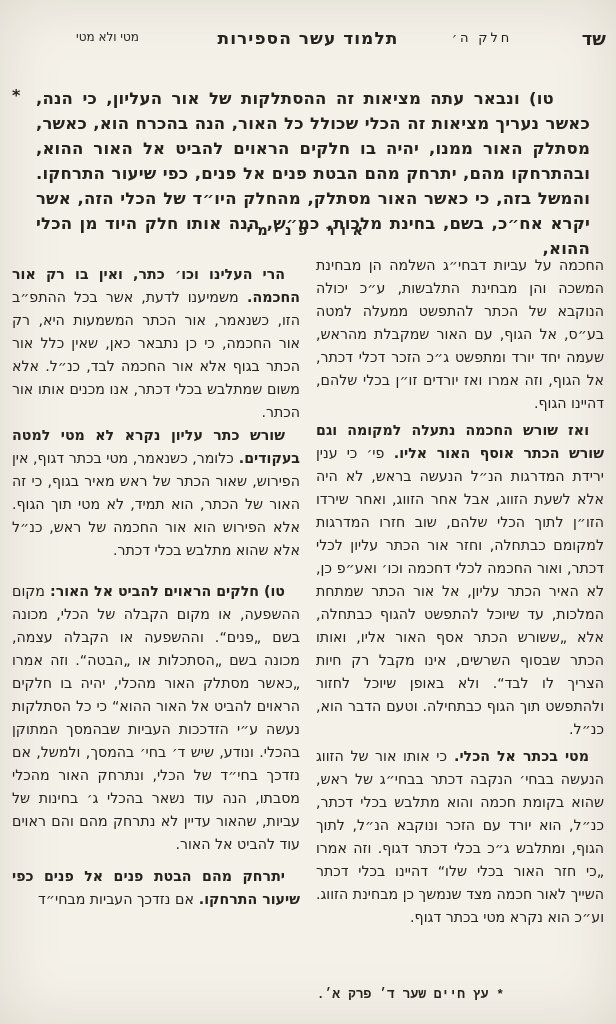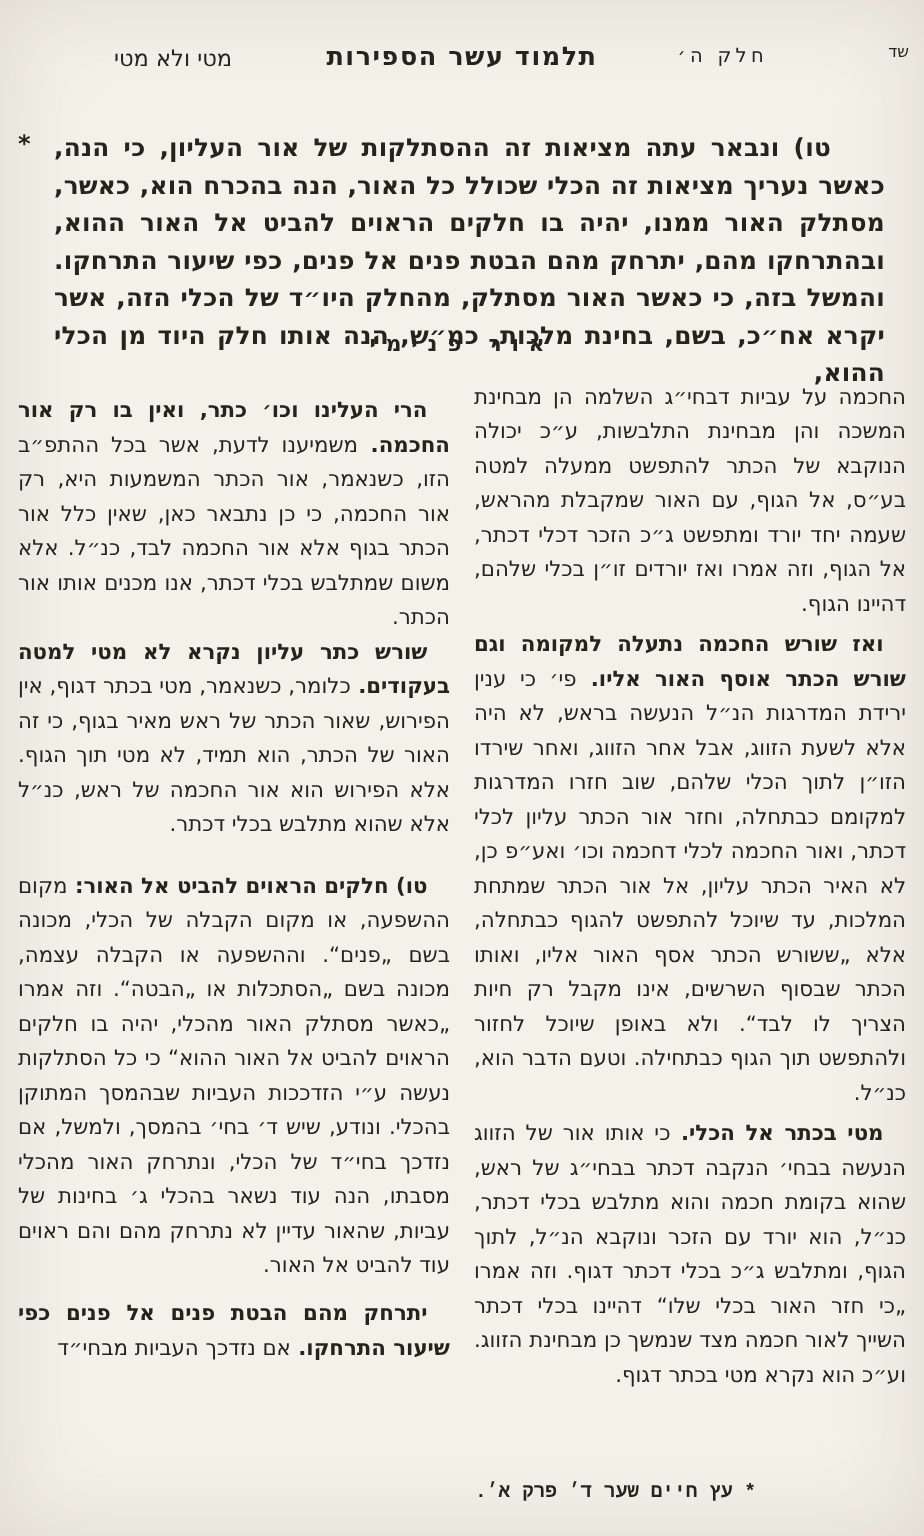--- a/index.html
+++ b/index.html
@@ -20,35 +20,35 @@
   }
   
   .header {
     position: absolute;
     top: 28px; right: 0; left: 0;
     height: 22px;
     font-size: 12.5px;
   }
   .hdr-page-num {
     position: absolute; right: 10px; top: 0;
-    font-weight: normal; font-size: 11px;
+    font-weight: bold; font-size: 18px;
   }
   .hdr-part {
     position: absolute; right: 104px; top: 2px;
     letter-spacing: 0.22em; font-size: 13px;
   }
   .hdr-title {
     position: absolute; right: 50%; top: 0;
     transform: translateX(50%);
     font-weight: bold; font-size: 17px; letter-spacing: 0.06em;
     white-space: nowrap;
   }
   .hdr-running {
     position: absolute; left: 76px; top: 2px;
-    font-size: 15px; white-space: nowrap;
+    font-size: 12px; white-space: nowrap;
   }
   
   .margin-asterisk {
     position: absolute; left: 12px; top: 86px;
     font-weight: bold; font-size: 16px;
   }
   .main-text {
     position: absolute;
     top: 74px; right: 14px; left: 24px;
     margin: 12px;

